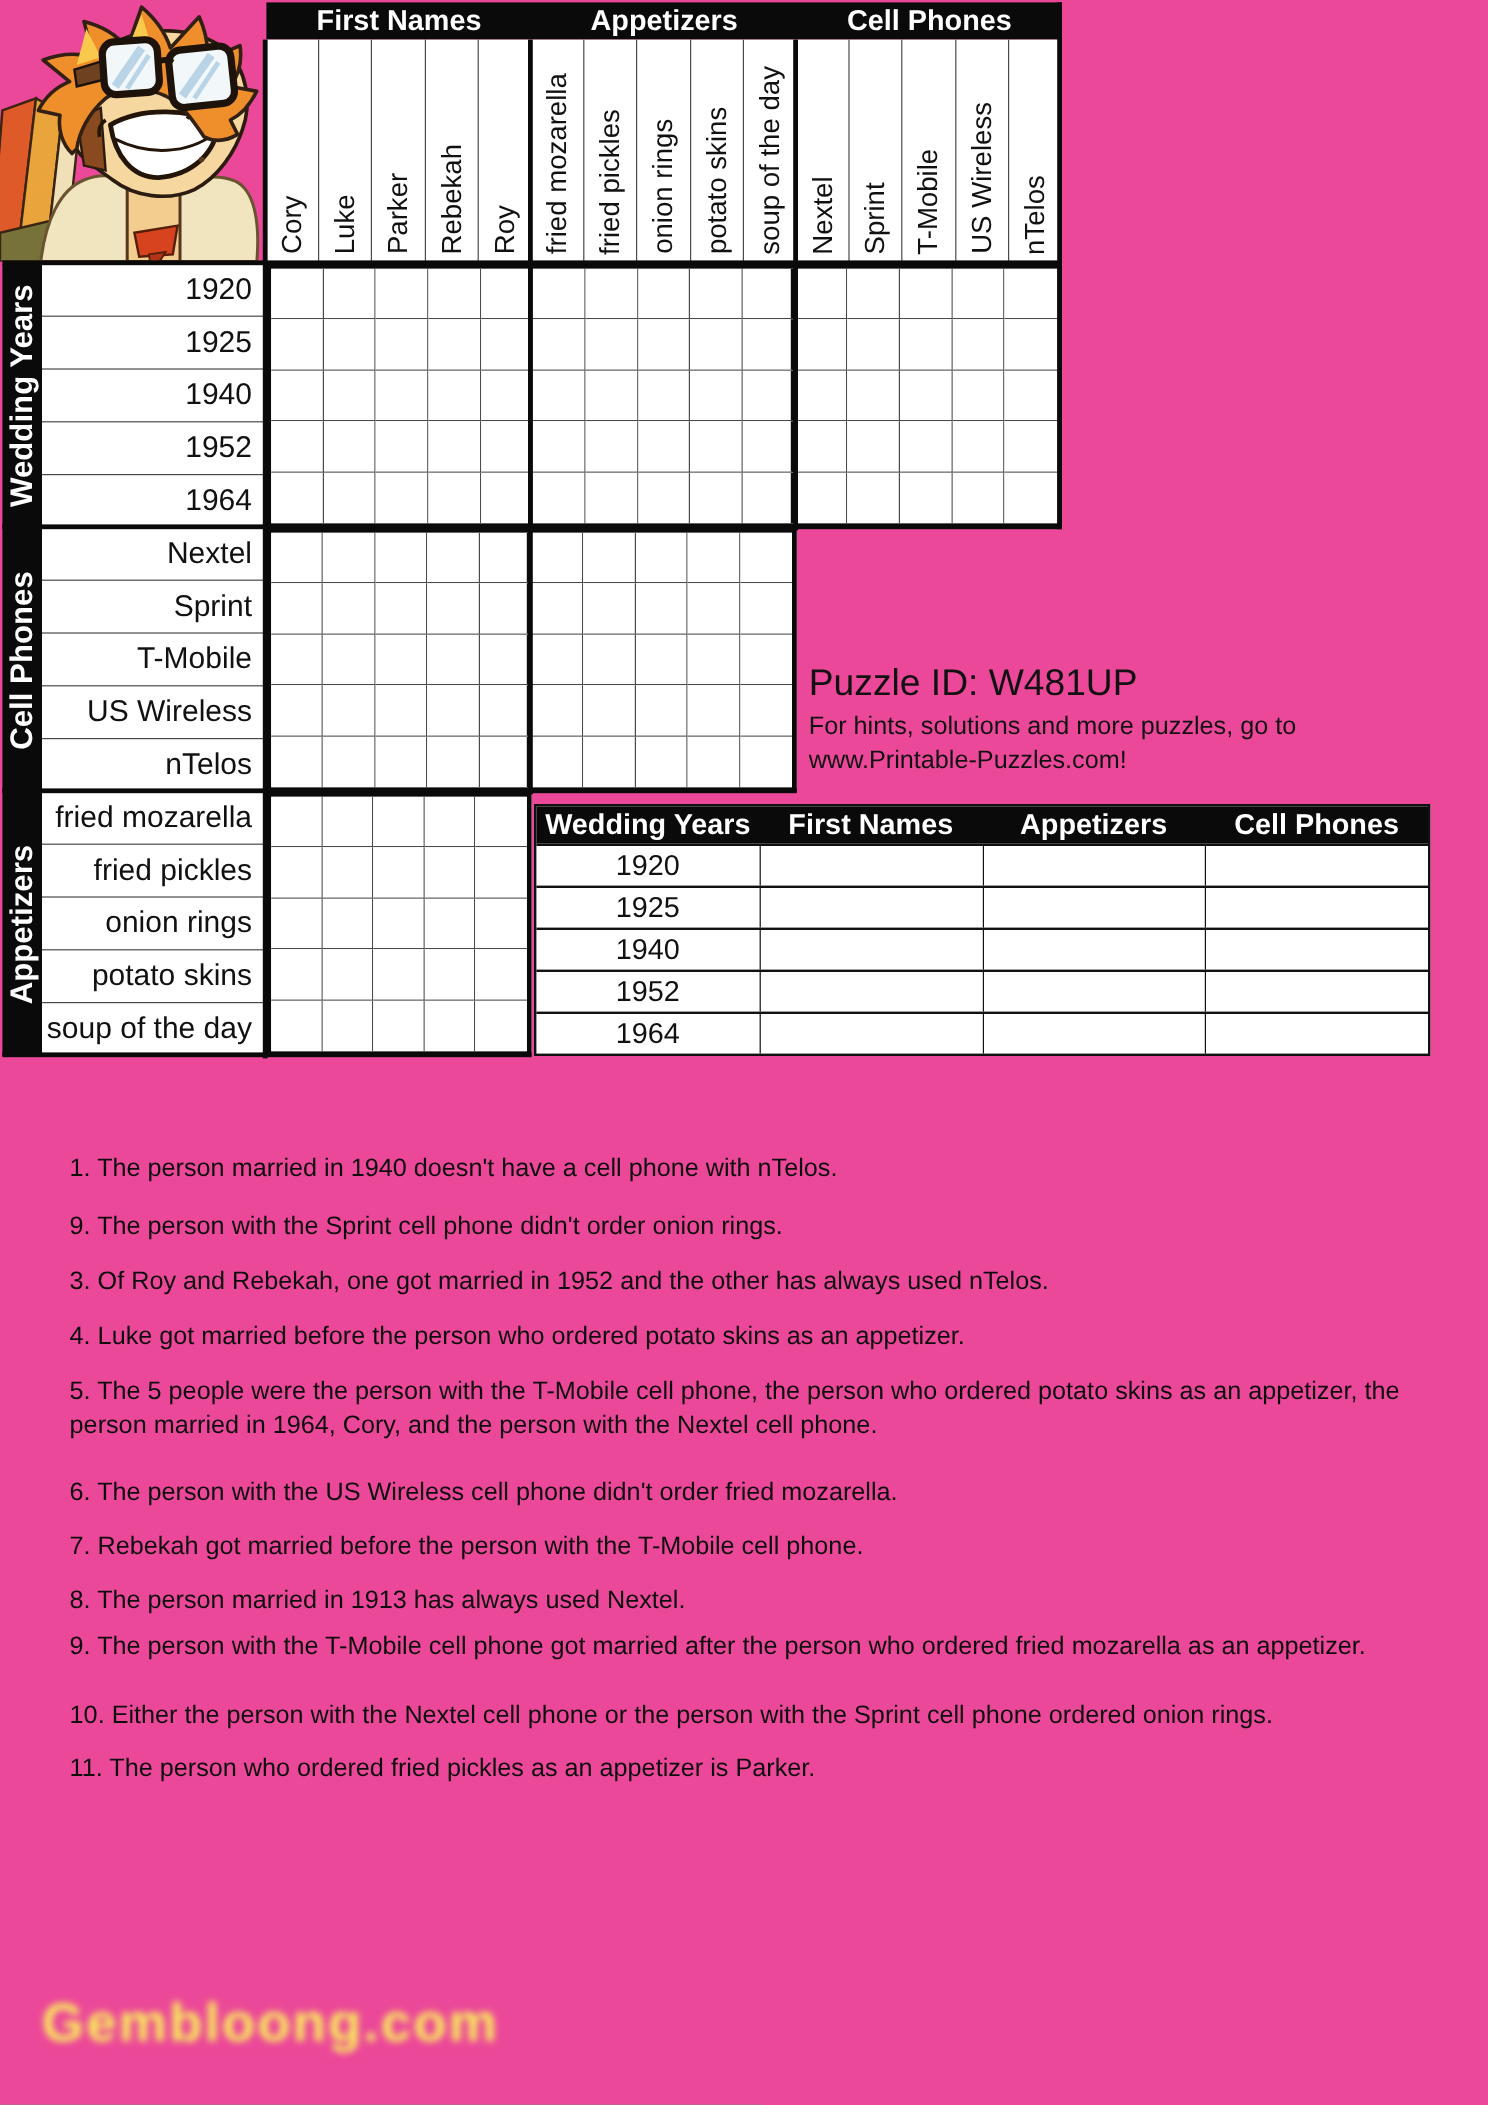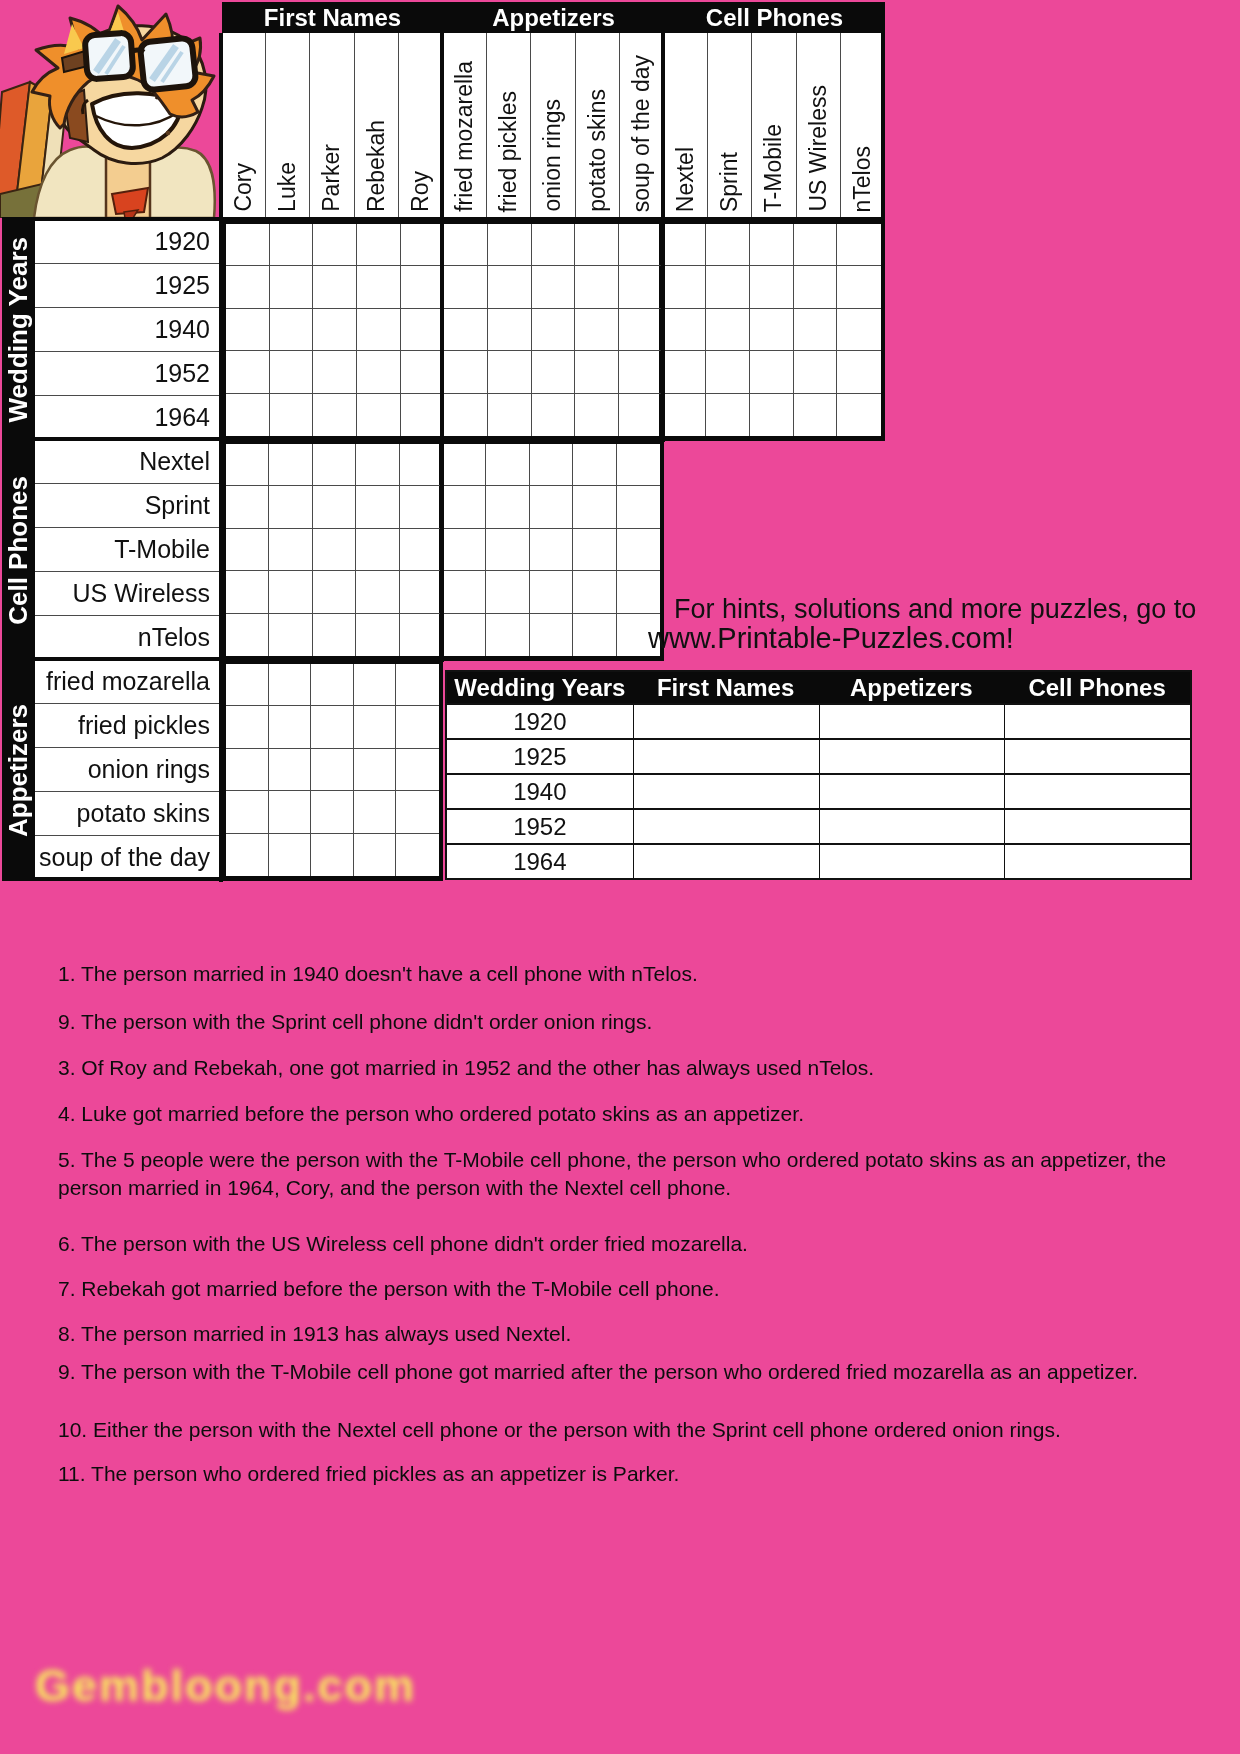--- a/index.html
+++ b/index.html
@@ -25,22 +25,22 @@
   .block{position:absolute;border:4px solid #0a0a0a;box-sizing:border-box;display:grid;background:#fff;}
   .gcell{border-right:1.5px solid #4a4a4a;border-bottom:1.5px solid #4a4a4a;box-sizing:border-box;background:#fff;}
   .gcell.thickR{border-right:4px solid #0a0a0a;}
   .gcell.noR{border-right:none;}
   .gcell.noB{border-bottom:none;}
   .thickline{position:absolute;background:#0a0a0a;}
   
   #title-main{position:absolute;left:672px;top:455px;font-size:46px;color:#0d0d0d;letter-spacing:1px;}
   #title-presented{position:absolute;left:674px;top:509px;font-size:26px;}
   #title-pid{position:absolute;left:674px;top:551px;font-size:31px;}
-  #title-h1{position:absolute;left:674px;top:594px;font-size:27px;}
-  #title-h2{position:absolute;left:648px;top:622px;font-size:29px;}
+  #title-h1{position:absolute;left:674px;top:594px;font-size:21px;}
+  #title-h2{position:absolute;left:674px;top:622px;font-size:21px;}
   
   #anstable{position:absolute;left:445px;top:670px;width:747px;border:2px solid #111;box-sizing:border-box;background:#fff;}
   .at-hdr{display:grid;grid-template-columns:repeat(4,1fr);background:#0a0a0a;height:31px;}
   .at-hdr div{color:#fff;font-weight:bold;font-size:24px;line-height:31px;text-align:center;}
   .at-row{display:grid;grid-template-columns:repeat(4,1fr);height:33px;border-top:2px solid #111;}
   .at-cell{border-left:1.5px solid #111;font-size:24px;display:flex;align-items:center;justify-content:center;box-sizing:border-box;}
   .at-cell:first-child{border-left:none;}
   
   .clue{position:absolute;left:58px;width:1150px;font-size:21px;line-height:28px;color:#0d0d0d;}
   
@@ -349,20 +349,21 @@
       <div class="thickline" style="left: 2px; top: 217px; width: 883px; height: 4px;"></div>
       <div class="thickline" style="left: 2px; top: 437px; width: 883px; height: 4px;"></div>
       <div class="thickline" style="left: 2px; top: 657px; width: 662px; height: 4px;"></div>
       <div class="thickline" style="left: 2px; top: 877px; width: 441px; height: 4px;"></div>
       <div class="thickline" style="left: 219px; top: 33px; width: 4px; height: 849px;"></div>
       <div class="thickline" style="left: 440px; top: 33px; width: 4px; height: 629px;"></div>
       <div class="thickline" style="left: 661px; top: 33px; width: 4px; height: 409px;"></div>
       <div class="thickline" style="left: 881px; top: 2px; width: 4px; height: 439px;"></div>
     </div>
 
+  <div id="title-pid">Puzzle ID: W481UP</div>
   <div id="title-h1">For hints, solutions and more puzzles, go to</div>
   <div id="title-h2">www.Printable-Puzzles.com!</div>
 
   <div id="anstable">
       <div class="at-hdr">
         <div>Wedding Years</div>
         <div>First Names</div>
         <div>Appetizers</div>
         <div>Cell Phones</div>
       </div>

